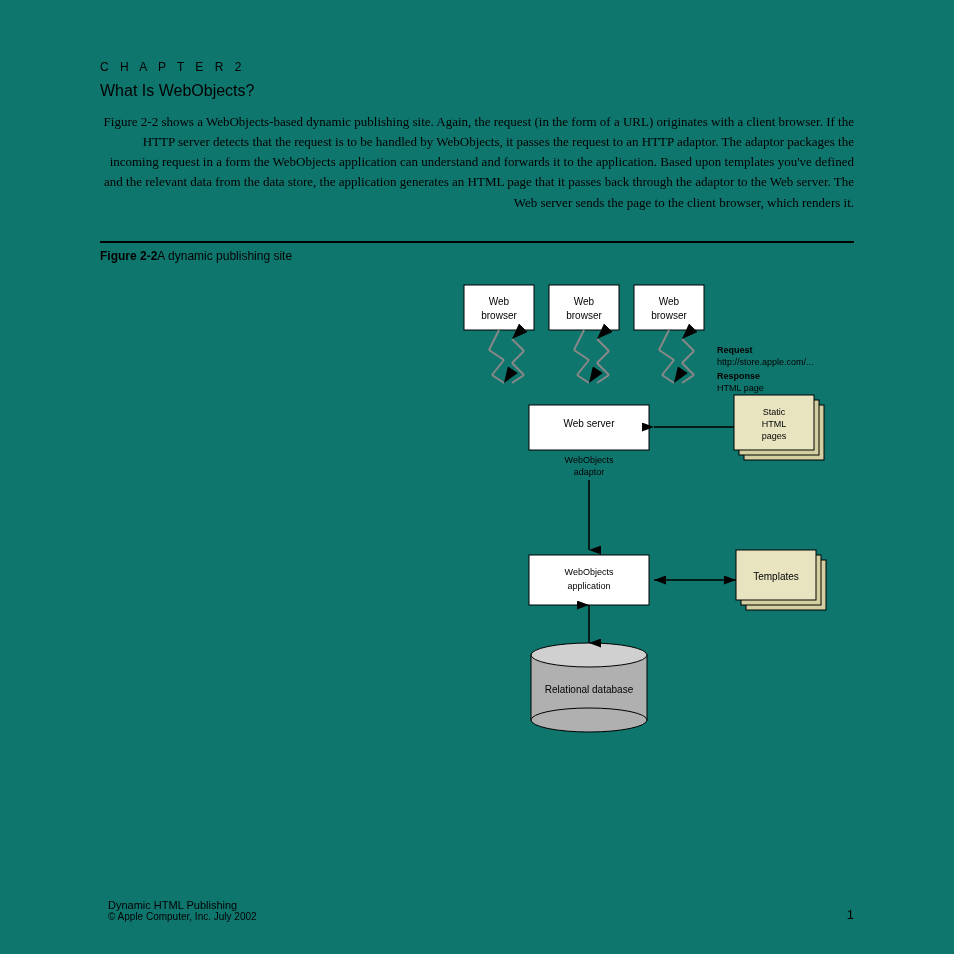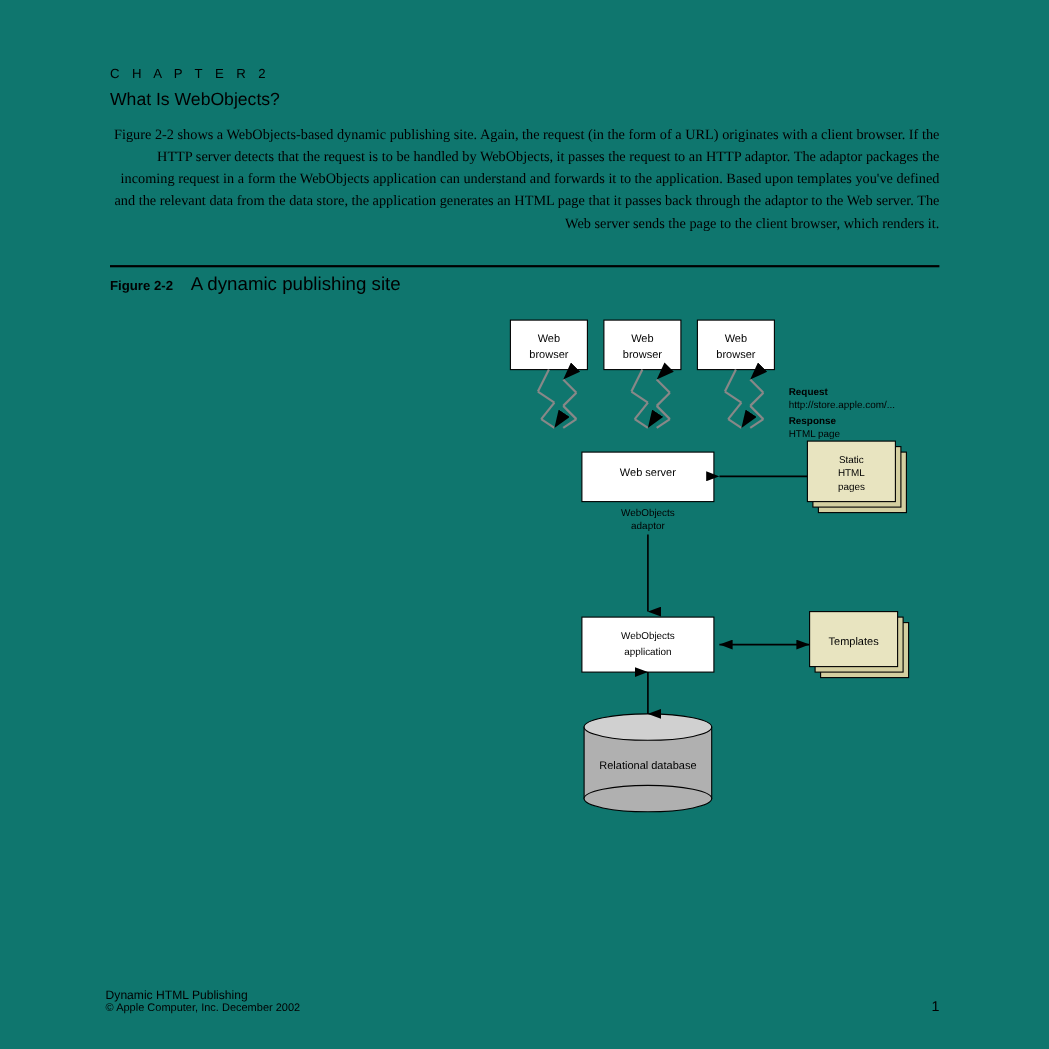--- a/index.html
+++ b/index.html
@@ -35,50 +35,49 @@
     }
     .body-text {
       font-size: 13px;
       line-height: 1.55;
       margin-bottom: 28px;
       text-align: right;
     }
     .figure-label-row {
       display: flex;
       align-items: baseline;
-      gap: 16px;
       margin-bottom: 12px;
       border-top: 2px solid #000;
       padding-top: 6px;
     }
     .figure-label {
       font-family: Arial, Helvetica, sans-serif;
       font-size: 12px;
       font-weight: bold;
       white-space: nowrap;
     }
     .figure-caption {
       font-family: Arial, Helvetica, sans-serif;
-      font-size: 17px;
+      font-size: 12px;
       font-weight: normal;
     }
     .diagram-container {
       width: 100%;
       display: flex;
       justify-content: flex-end;
       margin-bottom: 30px;
     }
     .diagram-svg {
       width: 420px;
       height: 500px;
     }
     .footer {
       position: absolute;
       bottom: 32px;
-      left: 96px;
+      left: 108px;
       right: 100px;
       display: flex;
       justify-content: space-between;
       align-items: flex-end;
     }
     .footer-left {
       font-family: Arial, Helvetica, sans-serif;
       font-size: 11px;
       color: #000;
     }
@@ -210,18 +209,18 @@
       <text x="155" y="418" text-anchor="middle" font-family="Arial, sans-serif" font-size="10">Relational database</text>
 
       <line x1="155" y1="330" x2="155" y2="368" stroke="#000" stroke-width="1.5" marker-start="url(#arrowhead-up)" marker-end="url(#arrowhead-down)"></line>
 
     </svg>
   </div>
 
   <div class="footer">
     <div class="footer-left">
       <div>Dynamic HTML Publishing</div>
-      <div class="footer-copyright">© Apple Computer, Inc. December 2002</div>
+      <div class="footer-copyright">© Apple Computer, Inc. July 2002</div>
     </div>
     <div class="footer-right">1</div>
   </div>
 
 </div>
 
 </body></html>

